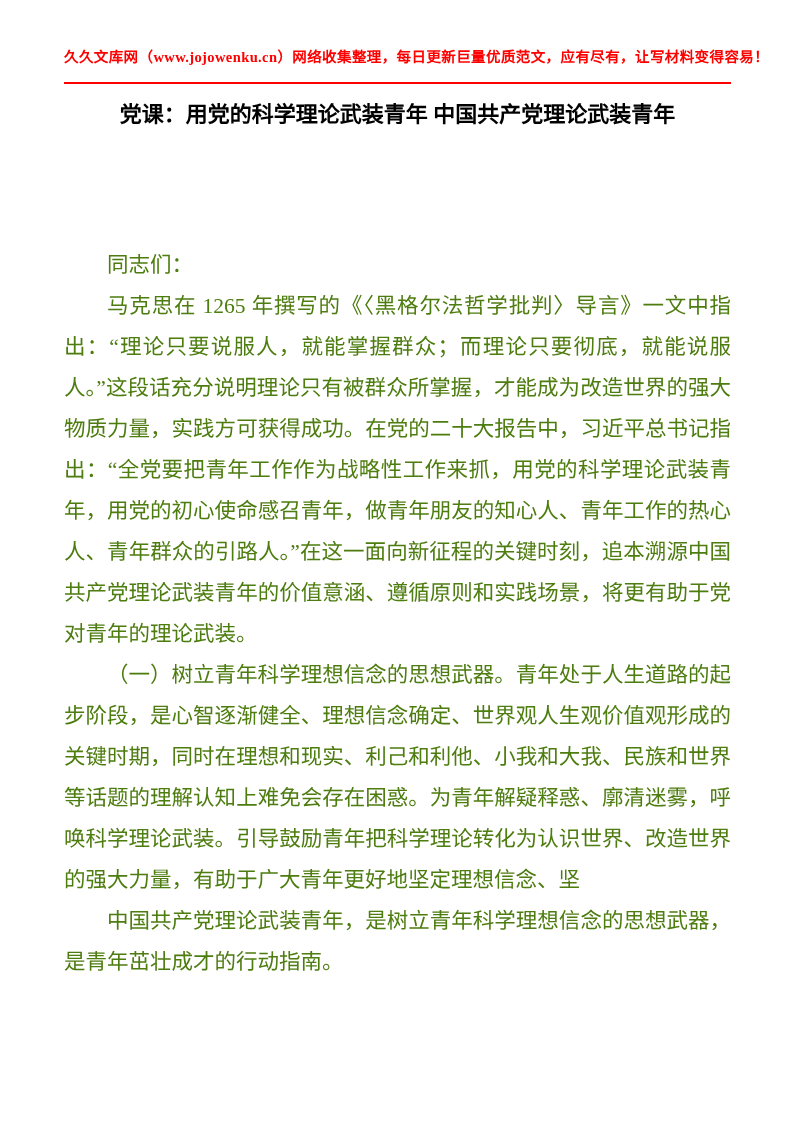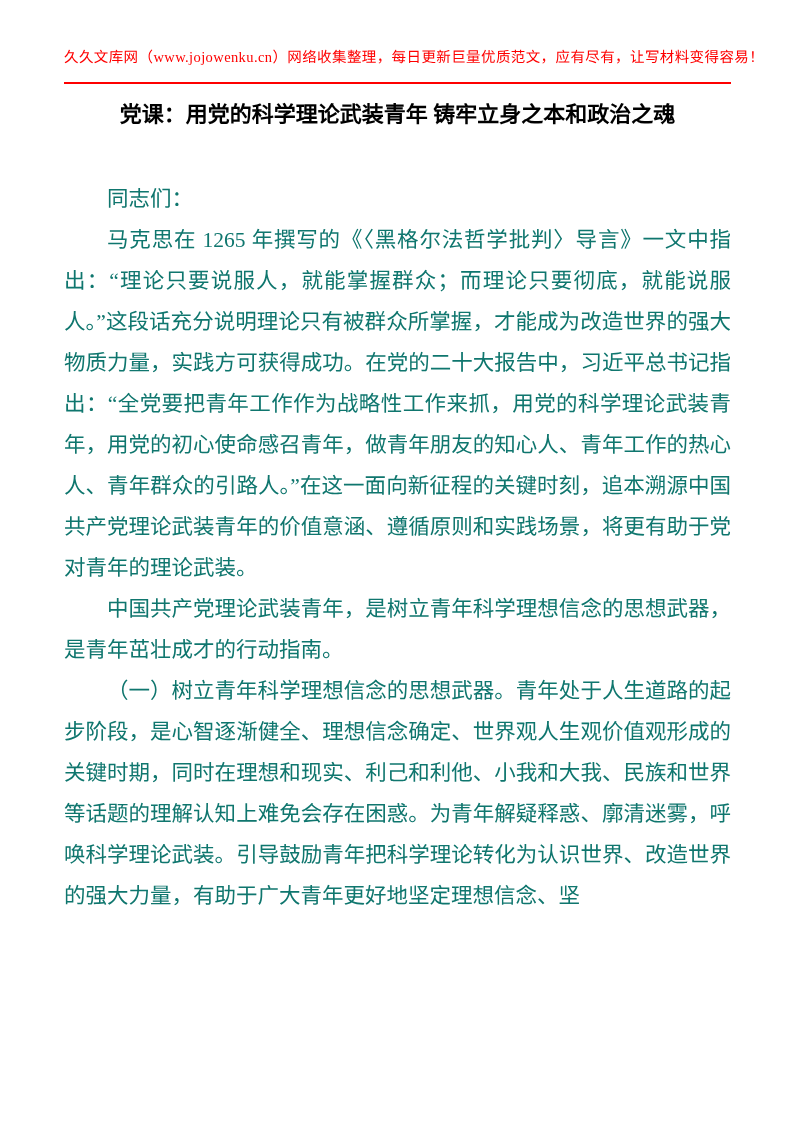--- a/index.html
+++ b/index.html
@@ -21,61 +21,62 @@
     padding: 46px 62px 0 64px;
     background: #ffffff;
   }
   .watermark-header {
     color: #fe0000;
     font-size: 14.5px;
     line-height: 22px;
     letter-spacing: 0.4px;
     white-space: nowrap;
     text-align: left;
+    font-weight: bold;
   }
   .header-rule {
     border: none;
     border-top: 2px solid #fe0000;
     margin: 14px 0 0 0;
     height: 0;
   }
   .doc-title {
     margin-top: 16px;
     font-size: 22px;
     line-height: 30px;
     font-weight: bold;
     text-align: center;
     color: #000000;
   }
   .doc-body {
-    margin-top: 49px;
+    margin-top: 115px;
     font-size: 21.5px;
     line-height: 41px;
     text-align: justify;
     text-justify: inter-ideograph;
-    color: #0f766e;
+    color: #4d7c0f;
   }
   .doc-body p {
     margin: 0;
     padding: 0;
     text-indent: 2em;
     word-break: break-all;
   }
 </style>
 </head>
 <body>
 
 <div class="doc-page">
 
   <div class="watermark-header">久久文库网（www.jojowenku.cn）网络收集整理，每日更新巨量优质范文，应有尽有，让写材料变得容易！</div>
 
   <hr class="header-rule">
 
-  <div class="doc-title">党课：用党的科学理论武装青年 铸牢立身之本和政治之魂</div>
+  <div class="doc-title">党课：用党的科学理论武装青年 中国共产党理论武装青年</div>
 
   <div class="doc-body">
     <p>同志们：</p>
     <p>马克思在 1265 年撰写的《〈黑格尔法哲学批判〉导言》一文中指出：“理论只要说服人，就能掌握群众；而理论只要彻底，就能说服人。”这段话充分说明理论只有被群众所掌握，才能成为改造世界的强大物质力量，实践方可获得成功。在党的二十大报告中，习近平总书记指出：“全党要把青年工作作为战略性工作来抓，用党的科学理论武装青年，用党的初心使命感召青年，做青年朋友的知心人、青年工作的热心人、青年群众的引路人。”在这一面向新征程的关键时刻，追本溯源中国共产党理论武装青年的价值意涵、遵循原则和实践场景，将更有助于党对青年的理论武装。</p>
+    <p>（一）树立青年科学理想信念的思想武器。青年处于人生道路的起步阶段，是心智逐渐健全、理想信念确定、世界观人生观价值观形成的关键时期，同时在理想和现实、利己和利他、小我和大我、民族和世界等话题的理解认知上难免会存在困惑。为青年解疑释惑、廓清迷雾，呼唤科学理论武装。引导鼓励青年把科学理论转化为认识世界、改造世界的强大力量，有助于广大青年更好地坚定理想信念、坚</p>
     <p>中国共产党理论武装青年，是树立青年科学理想信念的思想武器，是青年茁壮成才的行动指南。</p>
-    <p>（一）树立青年科学理想信念的思想武器。青年处于人生道路的起步阶段，是心智逐渐健全、理想信念确定、世界观人生观价值观形成的关键时期，同时在理想和现实、利己和利他、小我和大我、民族和世界等话题的理解认知上难免会存在困惑。为青年解疑释惑、廓清迷雾，呼唤科学理论武装。引导鼓励青年把科学理论转化为认识世界、改造世界的强大力量，有助于广大青年更好地坚定理想信念、坚</p>
   </div>
 
 </div>
 
 </body></html>

